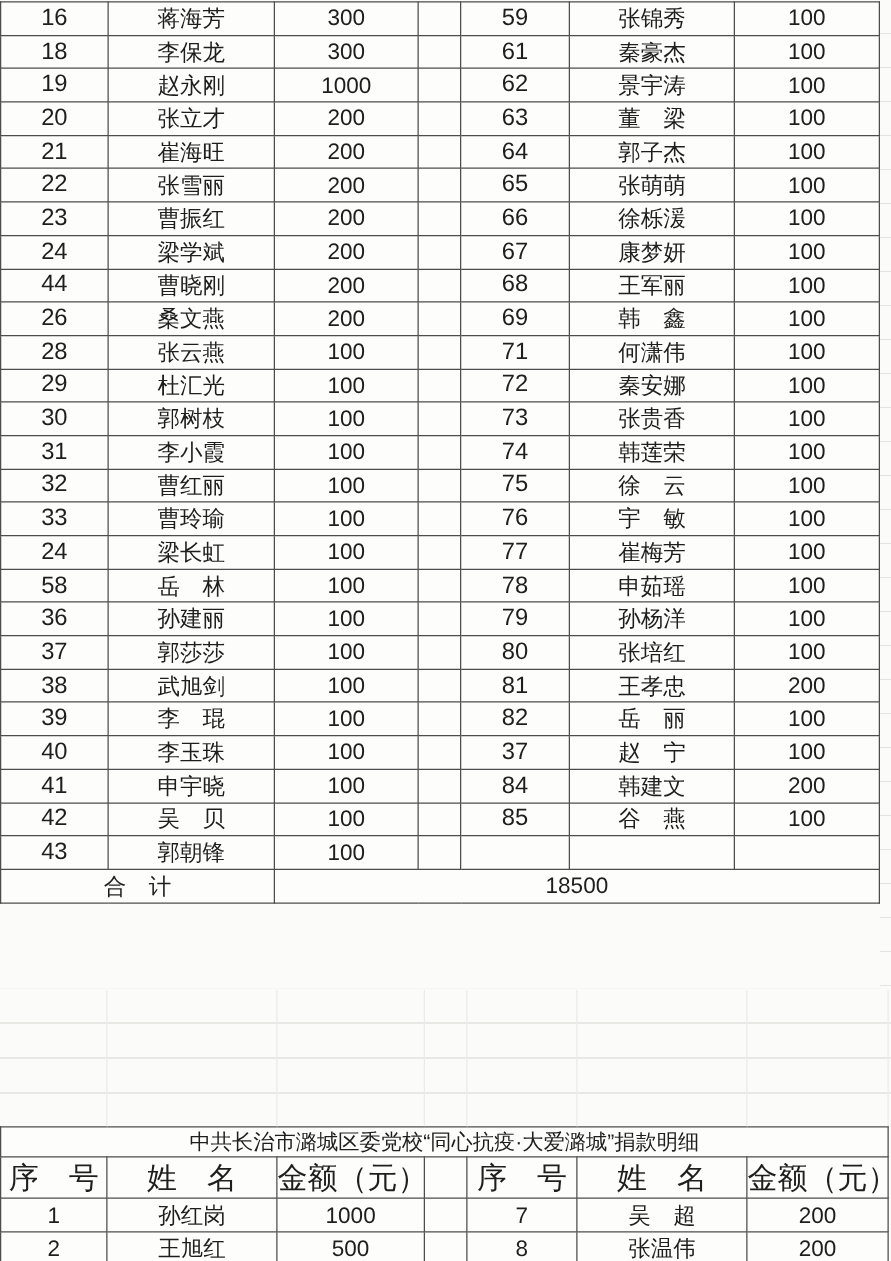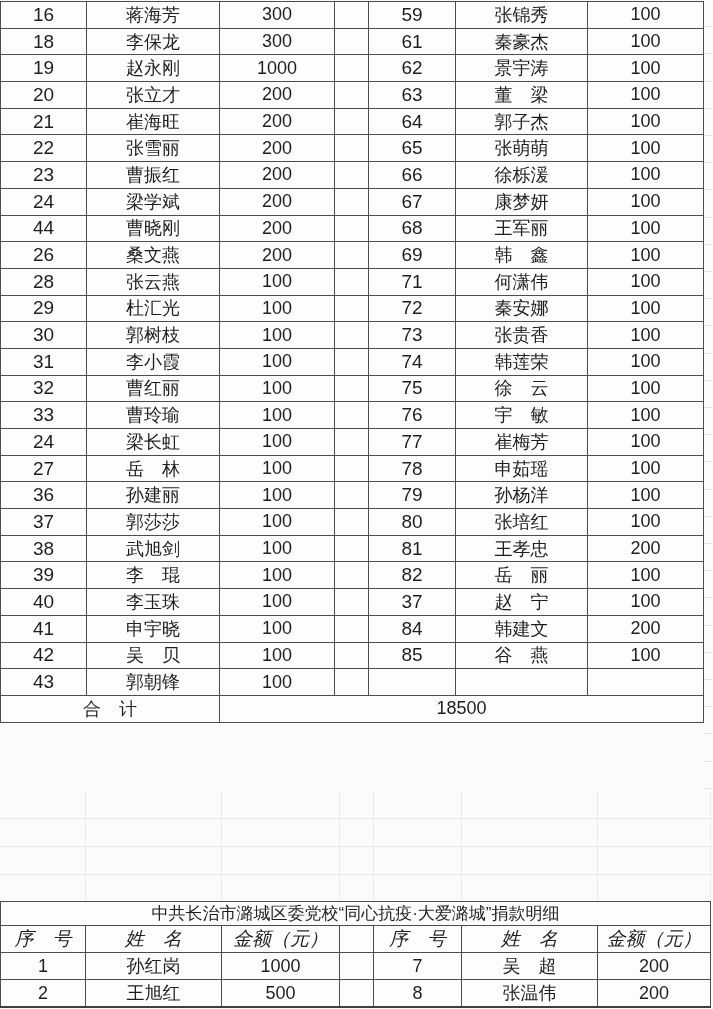--- a/index.html
+++ b/index.html
@@ -13,21 +13,21 @@
   td {
     border:1.5px solid #4d4d4d; text-align:center; vertical-align:middle;
     padding:0; overflow:hidden; white-space:nowrap; font-size:18px; color:#1e1e1e;
   }
   .t-top { left:0; top:1px; width:703px; }
   .t-top td.c-serial { font-size:19px;text-align:center; }
   .t-top tr.tr-data td { height:25.7px; }
   .t-top tr.tr-total td { height:26px; }
   .t-bottom { left:0; top:901px; width:710px; border-bottom:2.5px solid #3f3f3f; }
   .t-bottom tr.tr-title td { height:20px; font-size:17px; }
-  .t-bottom tr.tr-header td { height:26px; font-size:19px;font-style:italic; }
+  .t-bottom tr.tr-header td { height:26px; font-size:24px; }
   .t-bottom tr.tr-data td { height:26px; }
   
   .right-strip {
     position:absolute; left:704px; top:0; width:9px; height:791px;
     background:repeating-linear-gradient(to bottom, transparent 0 26.2px, #e4e4e1 26.2px 27.2px);
   }
   .gap-grid {
     position:absolute; left:0; top:791px; width:713px; height:110px;
     background:repeating-linear-gradient(to bottom, transparent 0 27px, #e8e8e5 27px 28px);
   }
@@ -196,21 +196,21 @@
         <tr class="tr-data">
           <td class="c-serial">24</td>
           <td>梁长虹</td>
           <td>100</td>
           <td></td>
           <td class="c-serial">77</td>
           <td>崔梅芳</td>
           <td>100</td>
         </tr>
         <tr class="tr-data">
-          <td class="c-serial">27</td>
+          <td class="c-serial">58</td>
           <td>岳　林</td>
           <td>100</td>
           <td></td>
           <td class="c-serial">78</td>
           <td>申茹瑶</td>
           <td>100</td>
         </tr>
         <tr class="tr-data">
           <td class="c-serial">36</td>
           <td>孙建丽</td>

